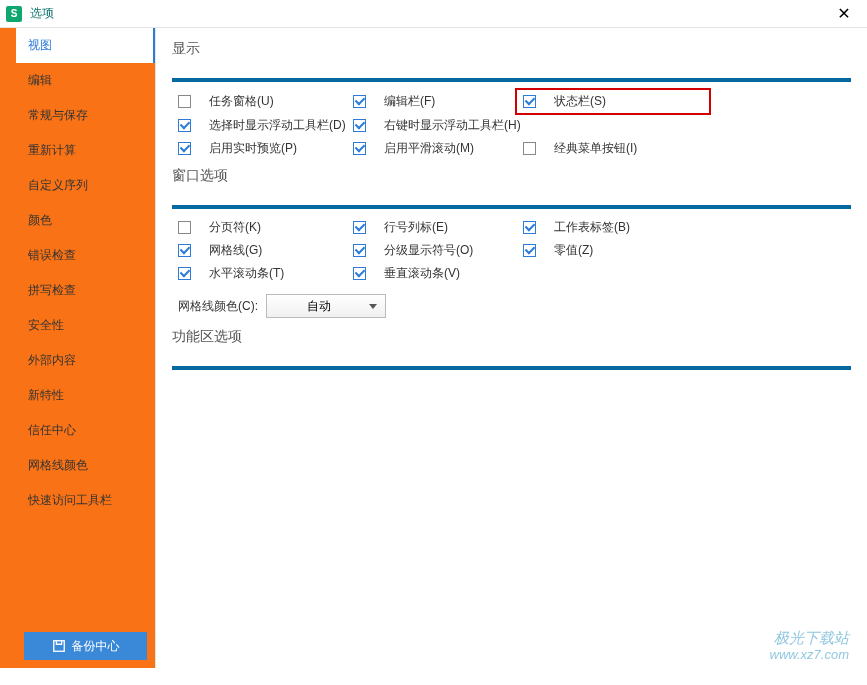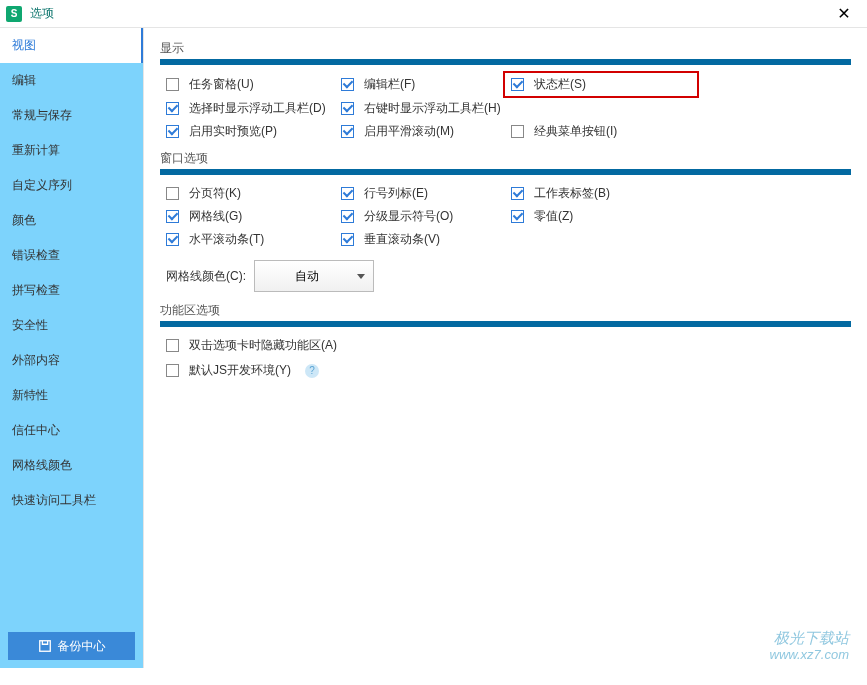--- a/index.html
+++ b/index.html
@@ -5,45 +5,45 @@
     * { box-sizing: border-box; margin: 0; padding: 0; }
     body { font-family: "Microsoft YaHei", sans-serif; font-size: 12px; background: #fff; width: 867px; height: 685px; overflow: hidden; position: relative; }
     
     .titlebar { height: 28px; background: #fff; display: flex; align-items: center; padding: 0 8px 0 6px; border-bottom: 1px solid #e5e5e5; }
     .titlebar-icon { width: 16px; height: 16px; background: #0fa770; border-radius: 2px; display: flex; align-items: center; justify-content: center; color: #fff; font-size: 10px; font-weight: bold; margin-right: 8px; }
     .titlebar-title { flex: 1; color: #0f766e; font-size: 12px; }
     .titlebar-close { width: 30px; height: 28px; display: flex; align-items: center; justify-content: center; cursor: pointer; font-size: 16px; }
     
     .main { display: flex; height: 640px; }
     
-    .sidebar { width: 144px; border-right: 1px solid #e5e5e5; display: flex; flex-direction: column; background: #7dd3fc; }
+    .sidebar { width: 156px; border-right: 1px solid #e5e5e5; display: flex; flex-direction: column; background: #f97316; padding-left: 16px; }
     .sidebar-item { padding: 9px 12px; cursor: pointer; color: #333; font-size: 12px; }
     .sidebar-item.active { color: #2e7bd8; border-right: 2px solid #2e7bd8; background: #fff; }
     .sidebar-spacer { flex: 1; }
     .backup-btn { margin: 8px; height: 28px; background: #3a89d8; color: #fff; display: flex; align-items: center; justify-content: center; gap: 6px; cursor: pointer; font-size: 12px; }
     .backup-btn svg { width: 14px; height: 14px; }
     
     .content { flex: 1; padding: 12px 16px 8px 16px; display: flex; flex-direction: column; }
     
     .section { margin-bottom: 10px; }
-    .section-title { color: #555; font-size: 12px; padding-bottom: 2px; border-bottom: 6px solid #0369a1; margin-bottom: 10px; }
+    .section-title { color: #555; font-size: 14px; padding-bottom: 20px; border-bottom: 4px solid #0369a1; margin-bottom: 10px; }
     
     .grid { display: grid; grid-template-columns: 175px 170px 170px; gap: 6px 0; padding-left: 6px; }
     
-    .checkbox-item { display: flex; align-items: center; gap: 10px; cursor: pointer; }
+    .checkbox-item { display: flex; align-items: center; gap: 18px; cursor: pointer; }
     .checkbox { width: 13px; height: 13px; border: 1px solid #888; background: #fff; display: flex; align-items: center; justify-content: center; }
     .checkbox.checked { border-color: #2e7bd8; }
     .checkbox.checked::after { content: ""; width: 4px; height: 7px; border: solid #2e7bd8; border-width: 0 2px 2px 0; transform: rotate(45deg) translate(-1px, -1px); }
     .checkbox-label { color: #333; }
     
     .highlight-red { border: 2px solid #d20000; padding: 3px 18px 3px 6px; margin: -4px -18px -4px -8px; }
     
     .select-row { display: flex; align-items: center; gap: 8px; margin-top: 12px; padding-left: 6px; }
     .select-row label { color: #333; }
-    .select { width: 120px; height: 32px; border: 1px solid #bbb; background: linear-gradient(#fff, #f0f0f0); display: flex; align-items: center; justify-content: space-between; padding: 0 8px 0 40px; cursor: pointer; }
+    .select { width: 120px; height: 24px; border: 1px solid #bbb; background: linear-gradient(#fff, #f0f0f0); display: flex; align-items: center; justify-content: space-between; padding: 0 8px 0 40px; cursor: pointer; }
     .select-arrow { border-left: 4px solid transparent; border-right: 4px solid transparent; border-top: 5px solid #555; }
     
     .help-icon { width: 14px; height: 14px; border-radius: 50%; background: #cde7f7; color: #5ba4d4; display: inline-flex; align-items: center; justify-content: center; font-size: 10px; margin-left: 4px; }
     
     .content-spacer { flex: 1; }
     
     .footer { display: flex; align-items: center; padding: 4px 0; position: relative; }
     .tips-link { display: flex; align-items: center; gap: 4px; color: #888; cursor: pointer; font-size: 12px; }
     .tips-icon { width: 14px; height: 14px; border: 1.5px solid #2bad6f; border-radius: 50%; display: flex; align-items: center; justify-content: center; }
     .tips-icon::after { content: ""; border-left: 5px solid #2bad6f; border-top: 3px solid transparent; border-bottom: 3px solid transparent; margin-left: 1px; }
@@ -173,31 +173,20 @@
         <label>网格线颜色(C):</label>
         <div class="select">
           <span>自动</span>
           <span class="select-arrow"></span>
         </div>
       </div>
     </div>
 
     <div class="section">
       <div class="section-title">功能区选项</div>
-      <div style="padding-left:6px; display:flex; flex-direction:column; gap:8px;">
-        <div class="checkbox-item">
-            <span class="checkbox"></span>
-            <span class="checkbox-label">双击选项卡时隐藏功能区(A)</span>
-          </div>
-        <div class="checkbox-item">
-            <span class="checkbox"></span>
-            <span class="checkbox-label">默认JS开发环境(Y)</span>
-            <span class="help-icon">?</span>
-          </div>
-      </div>
     </div>
 
     <div class="content-spacer"></div>
 
     <div class="watermark">
       <div class="watermark-cn">极光下载站</div>
       <div>www.xz7.com</div>
     </div>
 
   </div>

